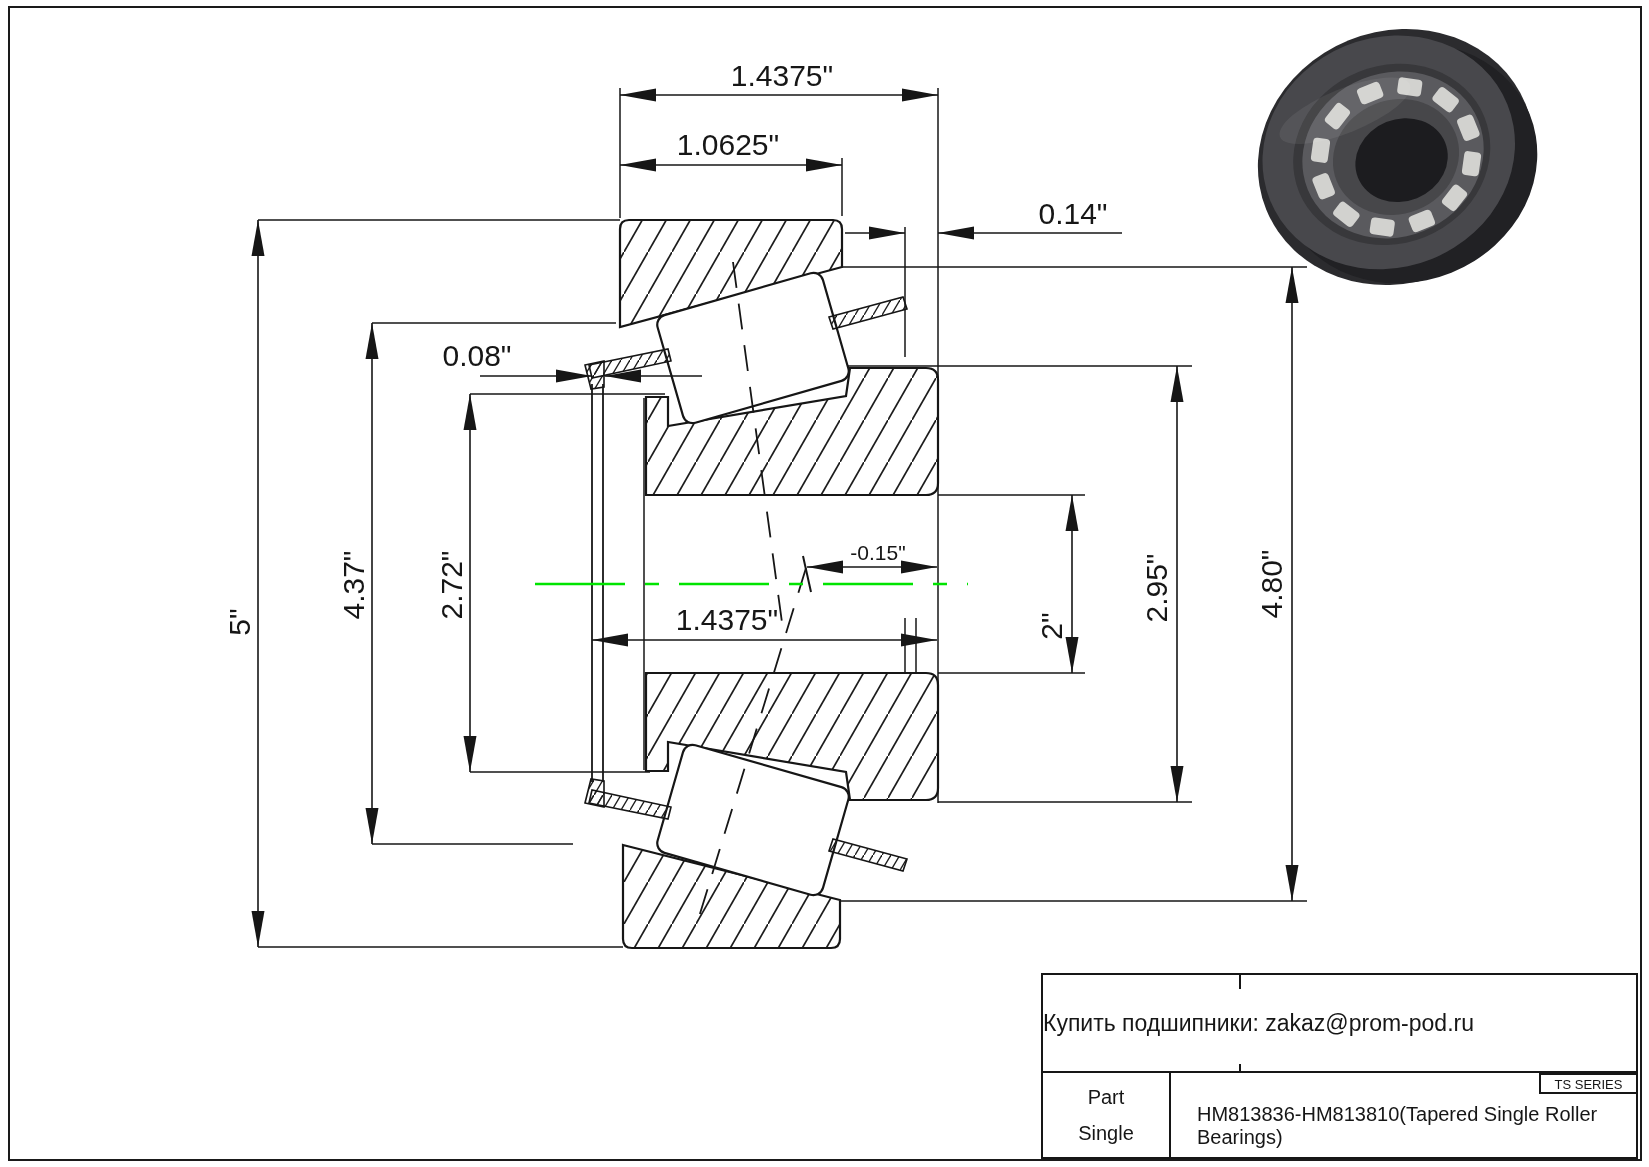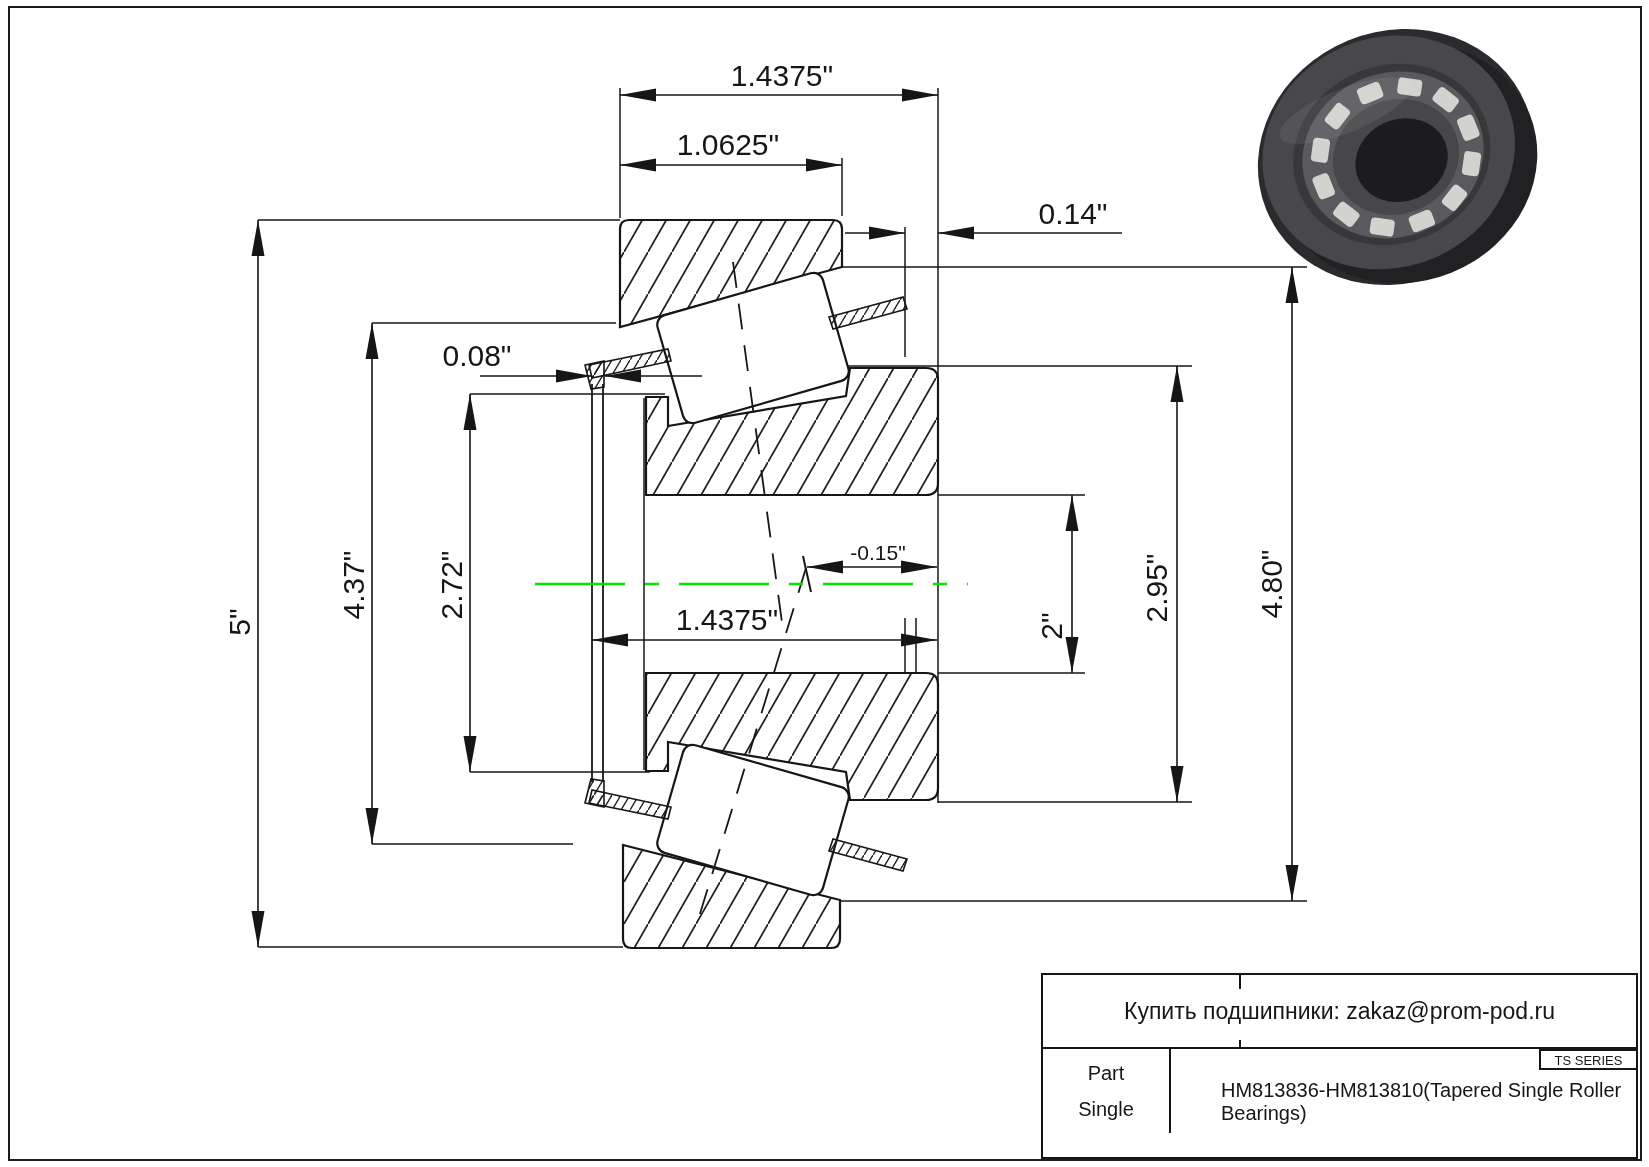--- a/index.html
+++ b/index.html
@@ -9,36 +9,36 @@
   }
   #frame{position:absolute;left:8px;top:6px;width:1630px;height:1151px;border:2px solid #1a1a1a;}
   svg{position:absolute;left:0;top:0;}
   .dimtext{fill:#161616;font-family:"Liberation Sans",sans-serif;}
   
   #titleblock{
     position:absolute;left:1041px;top:973px;width:597px;height:186px;
     border:2px solid #161616;box-sizing:border-box;background:#ffffff;
   }
   #tb-top{
-    position:relative;height:74px;border-bottom:2px solid #161616;box-sizing:border-box;
-    display:flex;align-items:center;justify-content:center;font-size:23px;
+    position:relative;height:98px;border-bottom:2px solid #161616;box-sizing:border-box;
+    display:flex;align-items:center;justify-content:flex-start;font-size:23px;
   }
   #tb-bottom{position:relative;height:84px;display:flex;}
   #tb-part-cell{
     width:128px;border-right:2px solid #161616;box-sizing:border-box;
     display:flex;flex-direction:column;align-items:center;justify-content:center;
     font-size:20px;line-height:36px;
   }
   #tb-main-cell{position:relative;flex:1;}
   #ts-box{
     position:absolute;right:-2px;top:0;width:99px;height:21px;border:2px solid #161616;
     box-sizing:border-box;display:flex;align-items:flex-end;justify-content:center;font-size:13px;
   }
   #tb-partnumber{
-    position:absolute;left:26px;top:30px;right:6px;font-size:20px;margin-left:24px;
+    position:absolute;left:26px;top:30px;right:6px;font-size:20px;
   }
   .tb-tick{position:absolute;background:#161616;width:2px;}
 </style>
 </head>
 <body>
 
 <div id="page">
 
   <div id="frame"></div>
 

